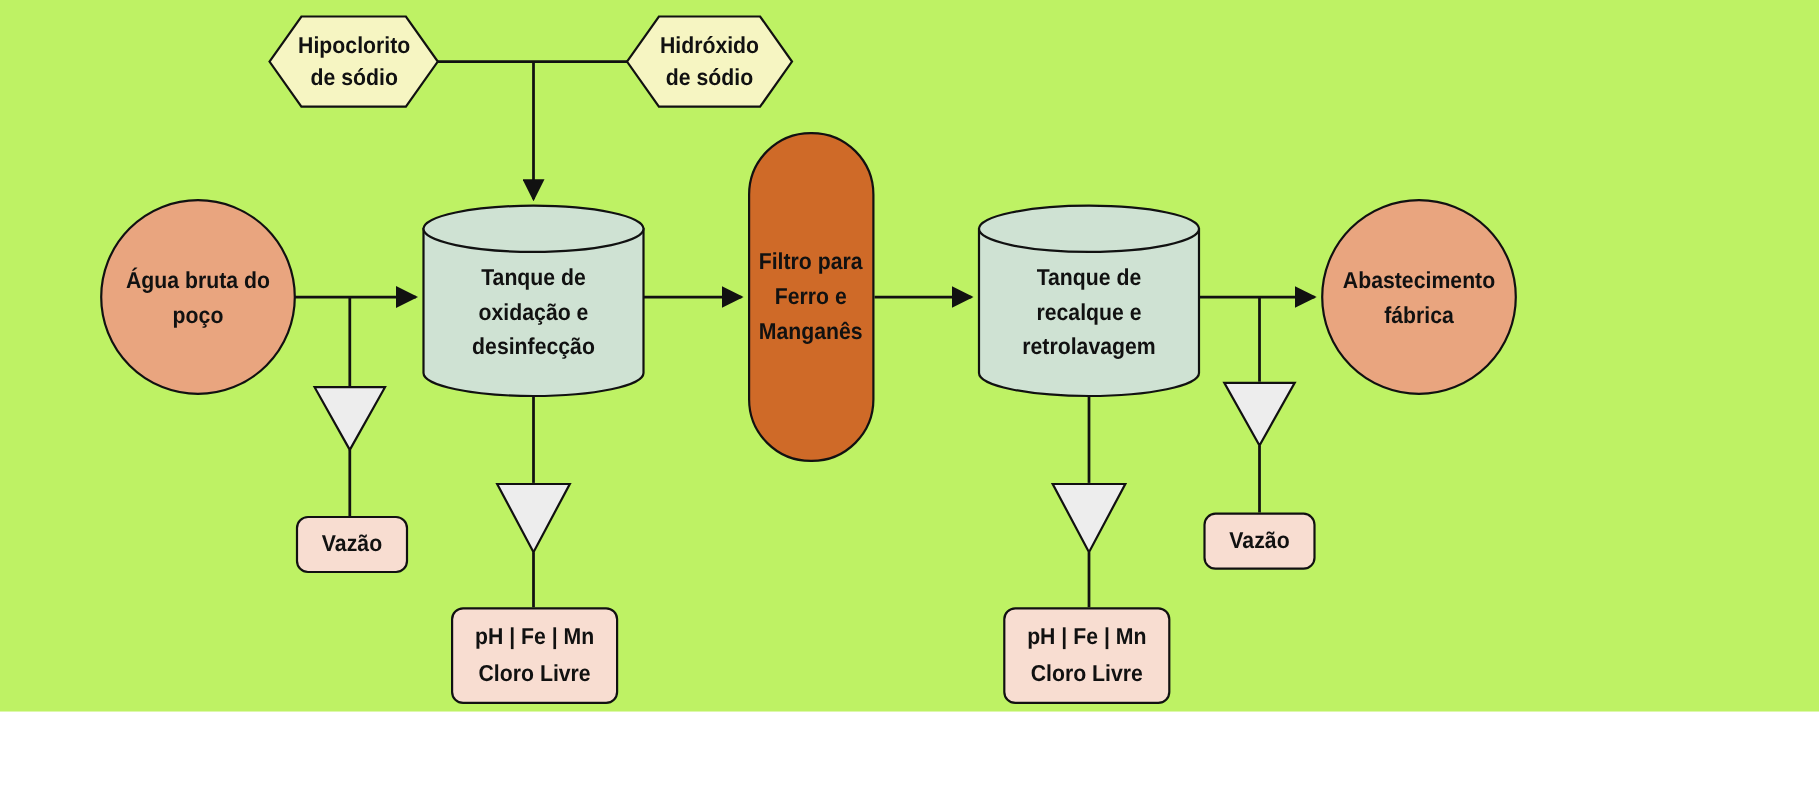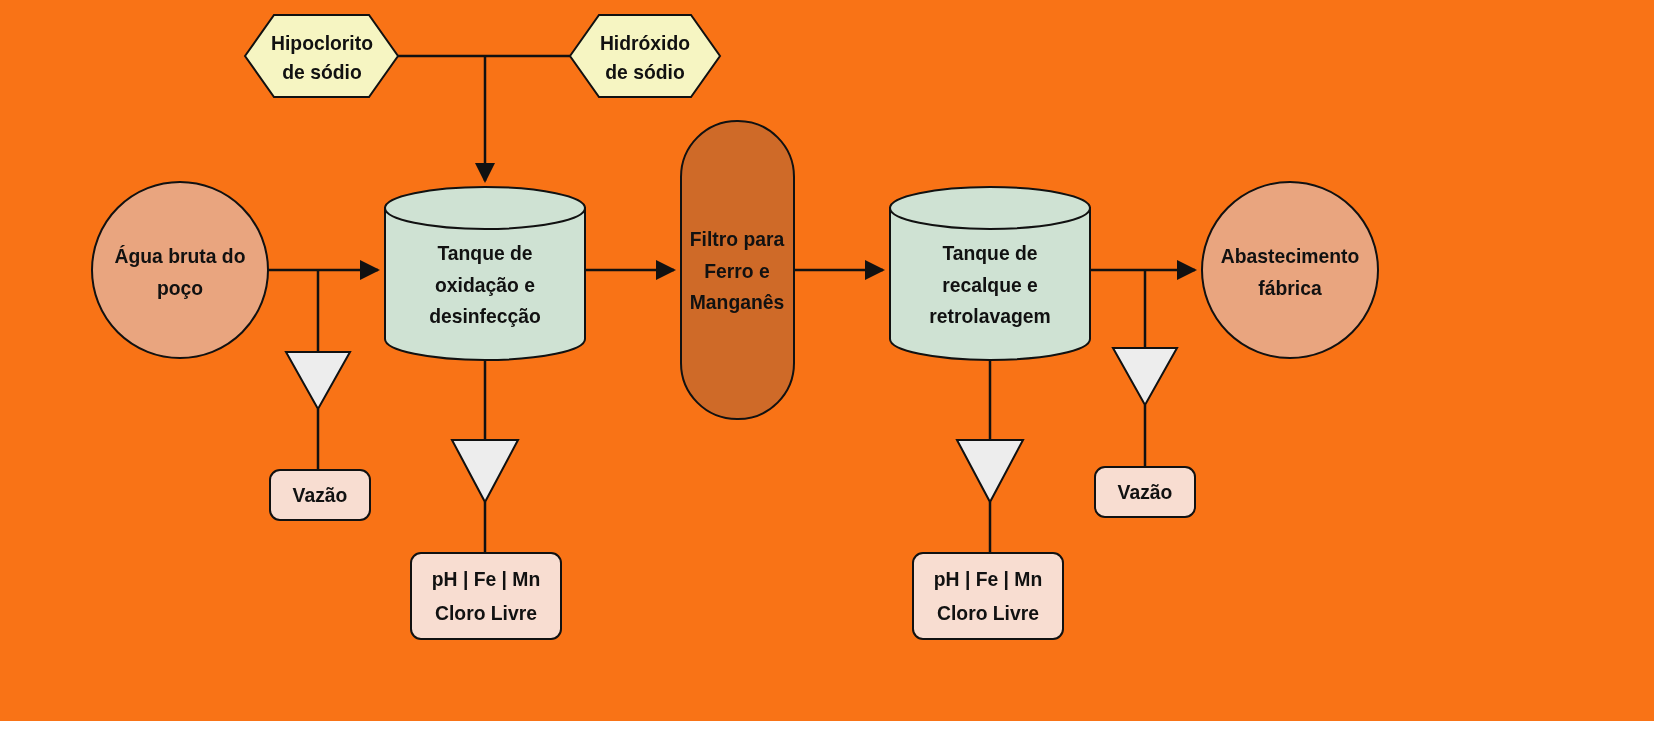--- a/index.html
+++ b/index.html
@@ -1,19 +1,19 @@
 <!DOCTYPE html>
 <html><head>
 <meta charset="utf-8">
 <style>
   html,body { margin:0; padding:0; background:#ffffff; }
   #stage {
     position:relative;
-    width:1654px; height:721px;
-    background:#f97316;
+    width:1654px; height:647px;
+    background:#bef264;
     font-family:"Liberation Sans", sans-serif;
     overflow:hidden;
   }
   #shapes { position:absolute; left:0; top:0; width:1654px; height:731px; }
   .label {
     position:absolute;
     transform:translate(-50%,-50%) scaleX(.92);
     font-weight:700;
     font-size:21px;
     line-height:1.5;

